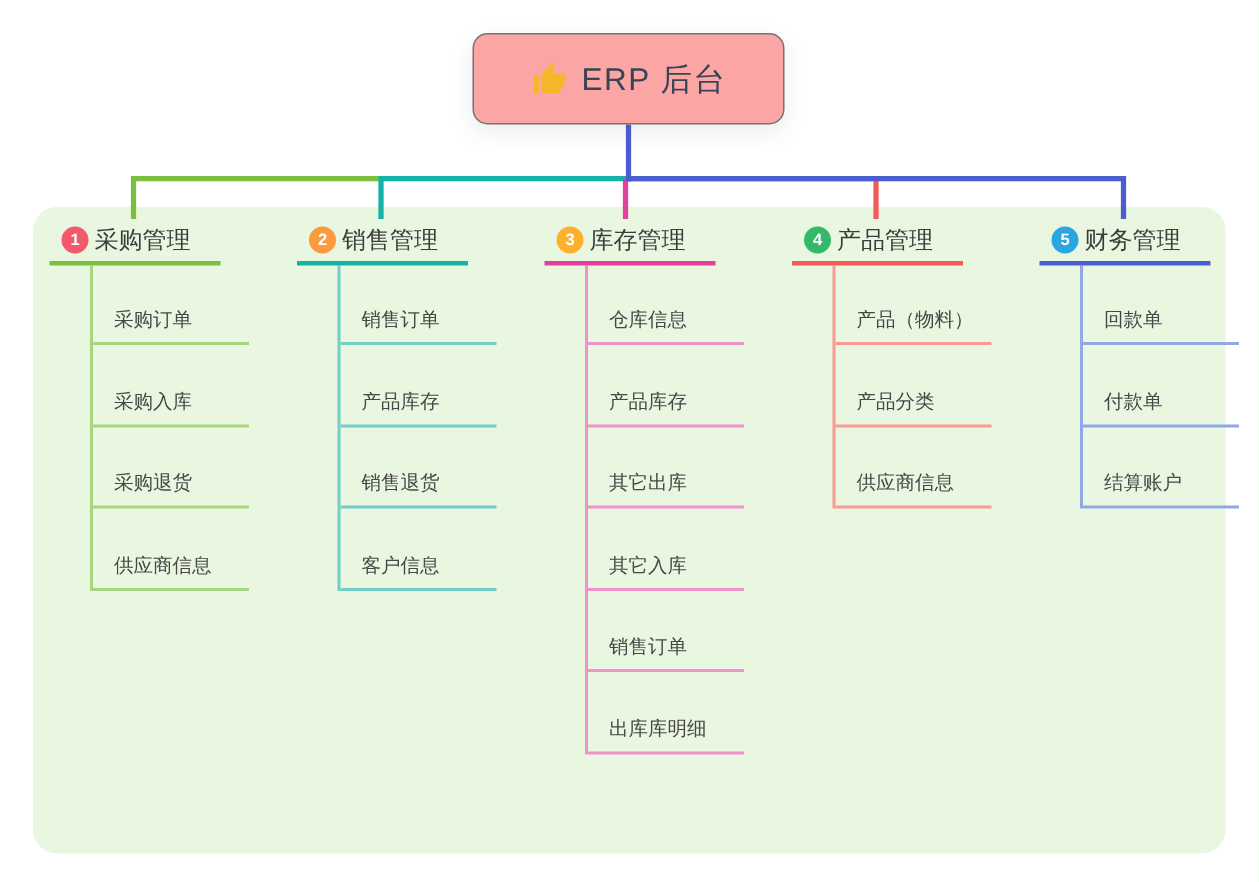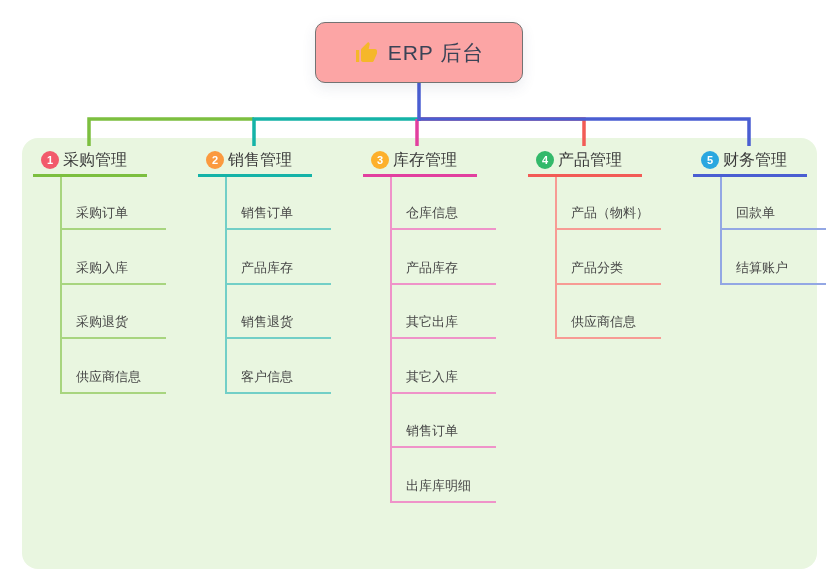--- a/index.html
+++ b/index.html
@@ -166,15 +166,16 @@
   </div>
 </div>
 
 <div class="branch" style="left: 693px; --c: #4a5ed2; --cl: #93a7e4; --badge: #2aa7e0;">
   <div class="branch-header">
     <span class="badge">5</span>
     <span>财务管理</span>
   </div>
   <div class="children">
     <div class="child">回款单</div>
+    <div class="child">付款单</div>
     <div class="child">结算账户</div>
   </div>
 </div>
 
 </body></html>

